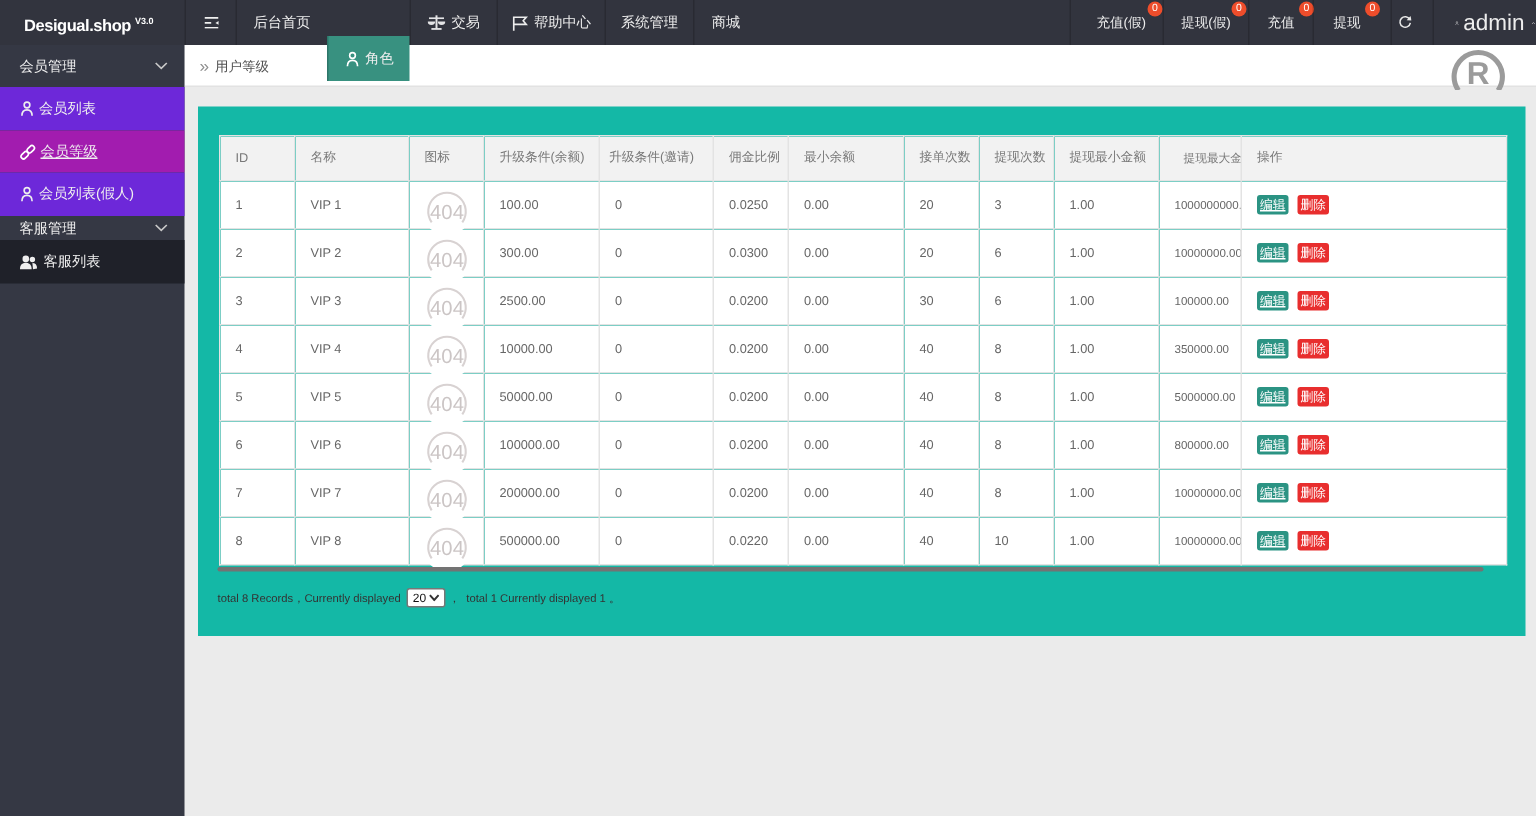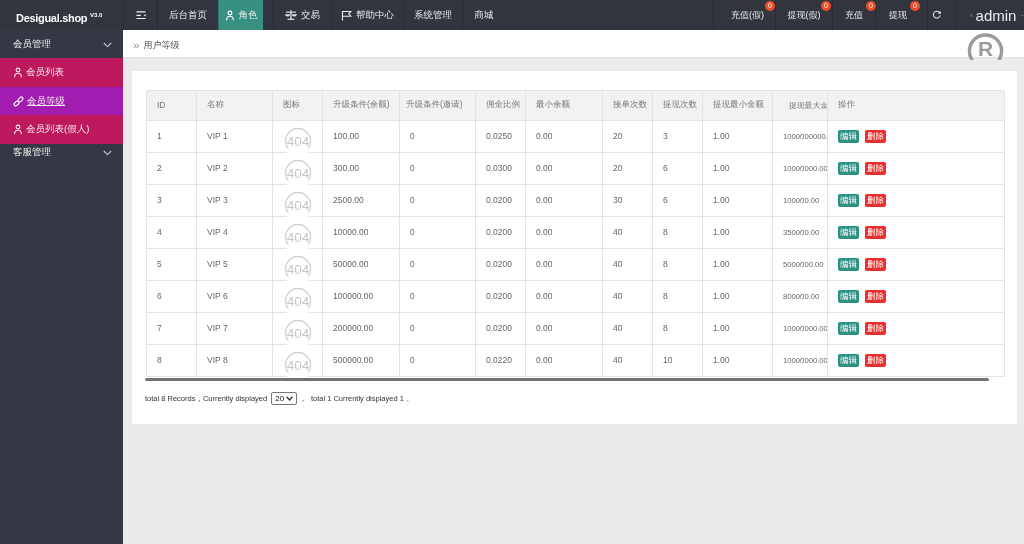--- a/index.html
+++ b/index.html
@@ -8,56 +8,56 @@
 .logo { position:absolute; left:0; top:0; width:123px; height:30px; line-height:30px; color:#fff; font-size:11px; font-weight:bold; padding-left:16px; letter-spacing:-0.3px; }
 .logo sup { font-size:6px; font-weight:bold; letter-spacing:0; }
 .titem { position:absolute; top:0; height:30px; display:flex; align-items:center; justify-content:center; color:#ededed; font-size:9.5px; border-left:1px solid rgba(0,0,0,0.18); }
 .titem .ic { margin-right:4px; display:inline-flex; }
 .titem.active { background:#389180; }
 .badge { position:absolute; top:1px; width:10px; height:10px; border-radius:5px; background:#ee4d2b; color:#fff; font-size:7px; line-height:10px; text-align:center; }
 .sidebar { position:absolute; left:0; top:30px; width:123px; height:514px; background:#353844; z-index:9; }
 .sitem { position:relative; width:123px; color:#f0f0f0; font-size:9.5px; display:flex; align-items:center; }
 .sitem .chev { position:absolute; right:11px; }
 .shead { height:28px; padding-left:13px; }
-.schild { background:#be185d; padding-left:13px; }
+.schild { background:#6d28d9; padding-left:13px; }
 .schild .ic { margin-right:3px; display:inline-flex; }
 .sactive { background:#a21caf;text-decoration:underline; }
 .main { position:absolute; left:123px; top:30px; width:978px; height:514px; background:#ebebeb; }
 .crumb { position:relative; width:901px; height:28px; background:#fff; border-bottom:1px solid #e2e2e2; font-size:9px; color:#4f4f4f; line-height:28px; padding-left:10px; }
 .crumb .arr { color:#8f8f8f; font-size:11.5px; margin-right:4px; position:relative; top:0.5px; }
 .rlogo { position:absolute; right:20px; top:3px; }
-.card { position:absolute; left:9px; top:40.5px; width:885px; height:353px; background:#ffffff; }
+.card { position:absolute; left:9px; top:40.5px; width:885px; height:353px; background:#14b8a6; }
 .tblwrap { position:absolute; left:14px; top:19px; width:859px; height:288px; overflow:hidden; }
 table { border-collapse:collapse; table-layout:fixed; width:859px; font-size:8.5px; }
 th { background:#f2f2f2; color:#787878; font-weight:normal; text-align:left; height:30px; padding-left:10px; border:1px solid #e3e3e3; overflow:hidden; white-space:nowrap; }
 td:nth-child(11) { font-size:7.7px; }
 td { color:#666; height:32px; padding-left:10px; border:1px solid #e3e3e3; overflow:hidden; white-space:nowrap; background:#fff; }
 td.ic404 { padding:0; overflow:visible; position:relative; }
 .p404 { position:absolute; left:9px; top:4px; width:32px; height:32px; z-index:2;text-align:right; }
 .btn { display:inline-block; height:13px; line-height:13px; padding:0 2px; border-radius:2px; color:#fff; font-size:8.5px; }
-.btn.g { background:#2b9383; margin-right:6px; }
+.btn.g { background:#2b9383; margin-right:6px;text-decoration:underline; }
 .btn.r { background:#e82e2e; }
 .scrollbar { position:absolute; left:13px; top:307px; width:844px; height:3px; background:#737373; border-radius:1.5px; }
 .cfoot { position:absolute; left:13px; top:321.5px; font-size:7.5px; color:#333; display:flex; align-items:center; }
 .sel { display:inline-flex; align-items:center; justify-content:space-between; border:1px solid #777; border-radius:2px; height:13px; width:26px; padding:0 3px; margin:0 2px; background:#fff; font-size:8px; color:#111; }
 </style>
 </head>
 <body>
 <div class="topbar">
   <div class="logo">Desigual.shop <sup>V3.0</sup></div>
   <div class="titem" style="left:123px; width:34px;">
     <svg width="10" height="8.5" viewBox="0 0 10 8.5">
         <g stroke="#f0f0f0" stroke-width="1.25" fill="none">
           <path d="M0.5 0.9 H9.5 M0.5 7.6 H9.5 M0.5 4.25 H4.8"></path>
         </g>
         <path d="M9.7 3 L7.6 4.25 L9.7 5.5 Z" fill="#f0f0f0"></path>
       </svg>
   </div>
   <div class="titem" style="left:157px; width:61px;">后台首页</div>
-  <div class="titem active" style="left:218px; width:45px;"><span class="ic">
+  <div class="titem active" style="left:218px; width:55px;margin-top:24px;"><span class="ic">
         <svg width="10" height="11" viewBox="0 0 10 11">
           <circle cx="5" cy="3" r="1.9" fill="none" stroke="#fff" stroke-width="1.1"></circle>
           <path d="M1.6 10.2 C1.6 7.6 3 6.2 5 6.2 C7 6.2 8.4 7.6 8.4 10.2" fill="none" stroke="#fff" stroke-width="1.1"></path>
         </svg>
       </span>角色</div>
   <div class="titem" style="left:273px; width:58px;"><span class="ic">
         <svg width="12" height="10" viewBox="0 0 12 10">
           <g fill="#e4e4e6">
             <rect x="5.35" y="0.2" width="1.3" height="9"></rect>
             <rect x="1" y="1.6" width="10" height="1.1"></rect>
@@ -117,20 +117,28 @@
       </span>会员等级</div>
   <div class="sitem schild" style="height:29px;"><span class="ic">
         <svg width="10" height="11" viewBox="0 0 10 11">
           <circle cx="5" cy="3" r="1.9" fill="none" stroke="#eee" stroke-width="1.1"></circle>
           <path d="M1.6 10.2 C1.6 7.6 3 6.2 5 6.2 C7 6.2 8.4 7.6 8.4 10.2" fill="none" stroke="#eee" stroke-width="1.1"></path>
         </svg>
       </span>会员列表(假人)</div>
   <div class="sitem shead" style="height:16px;">客服管理<span class="chev"><svg width="9" height="6" viewBox="0 0 9 6">
           <path d="M0.8 1 L4.5 4.6 L8.2 1" fill="none" stroke="#c8c8c8" stroke-width="1.1"></path>
         </svg></span></div>
+  <div class="sitem schild" style="height:29px; background:#1f2129;"><span class="ic" style="margin-right:4px;">
+        <svg width="12" height="10" viewBox="0 0 12 10">
+          <circle cx="4.2" cy="2.6" r="2.2" fill="#eee"></circle>
+          <circle cx="8.6" cy="3" r="1.8" fill="#eee"></circle>
+          <path d="M0.3 9.5 C0.3 6.6 1.9 5.2 4.2 5.2 C6.5 5.2 8.1 6.6 8.1 9.5 Z" fill="#eee"></path>
+          <path d="M8.6 5.4 C10.5 5.4 11.7 6.6 11.7 9 L9 9.5 Z" fill="#eee"></path>
+        </svg>
+      </span>客服列表</div>
 </div>
 
 <div class="main">
   <div class="crumb"><span class="arr">»</span>用户等级
     <div class="rlogo"><svg width="37" height="27" viewBox="0 0 37 27">
       <path d="M 5.3 27.3 A 16.1 16.1 0 1 1 31.7 27.3" fill="none" stroke="#9b9b9b" stroke-width="3.4"></path>
       <text x="18.5" y="23.2" font-family="Liberation Sans, sans-serif" font-size="21" font-weight="bold" fill="#9b9b9b" text-anchor="middle">R</text>
     </svg></div>
   </div>
   <div class="card">

